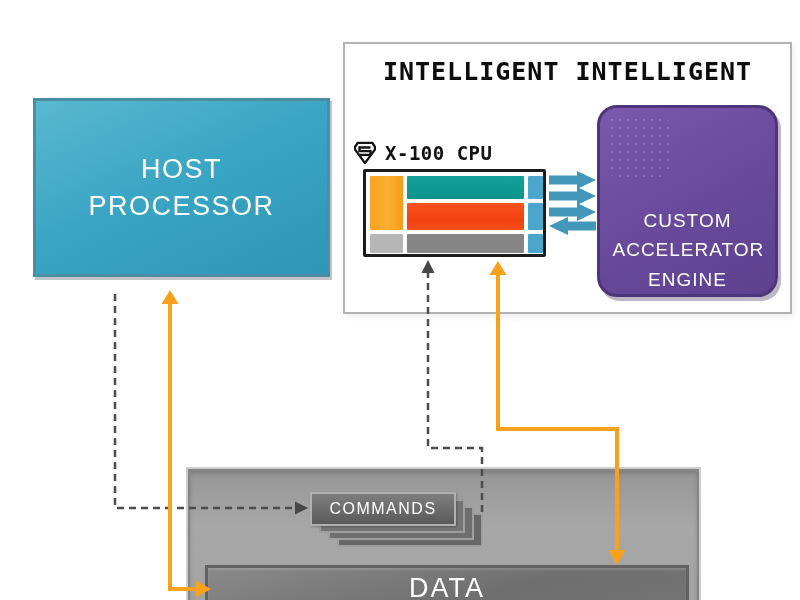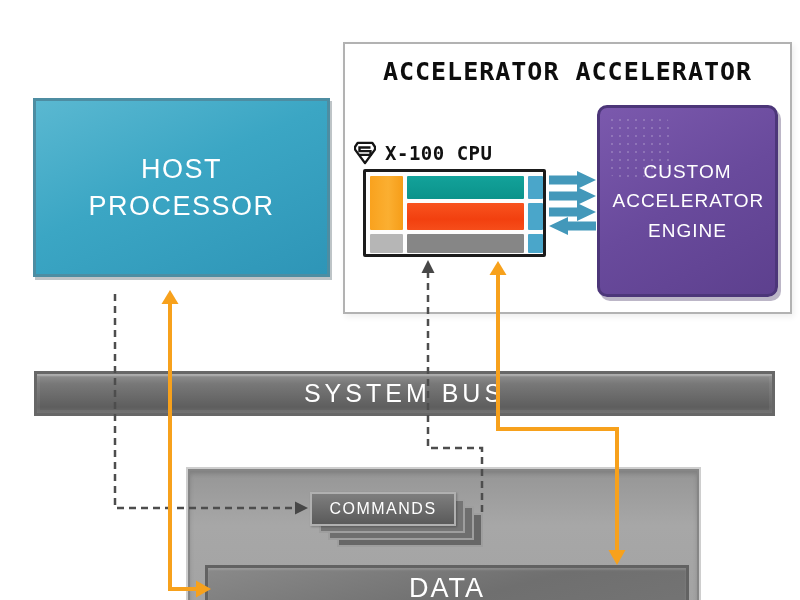--- a/index.html
+++ b/index.html
@@ -33,22 +33,22 @@
   .blk.teal     {left:41px;top:4px; width:117px;height:23px;background:linear-gradient(180deg,#13a29a,#0b938b);}
   .blk.red      {left:41px;top:31px;width:117px;height:27px;background:linear-gradient(180deg,#f8531f,#f2400f 60%,#f64d1a);}
   .blk.dgray    {left:41px;top:62px;width:117px;height:19px;background:#868686;}
   .blk.blue1    {left:162px;top:4px; width:15px;height:23px;background:#4aa6ca;}
   .blk.blue2    {left:162px;top:31px;width:15px;height:27px;background:#4aa6ca;}
   .blk.blue3    {left:162px;top:62px;width:15px;height:19px;background:#4aa6ca;}
 
   
   .engine{position:absolute;left:597px;top:105px;width:181px;height:192px;box-sizing:border-box;
          background:linear-gradient(150deg,#7b59ad 0%,#694a9c 50%,#5d408e 100%);
-         border:3px solid #4c3679;border-radius:10px;box-shadow:3px 4px 0 rgba(62,45,95,.35);
-         display:flex;align-items:center;justify-content:center;text-align:center;}
+         border:3px solid #4c3679;border-radius:20px;box-shadow:3px 4px 0 rgba(62,45,95,.35);
+         display:flex;align-items:flex-end;justify-content:center;text-align:center;}
   .engine span{color:#fff;font-size:19px;letter-spacing:1px;line-height:1.55;max-width:150px;position:relative;}
   .engine-dots{position:absolute;left:8px;top:8px;width:62px;height:62px;border-radius:10px;opacity:.55;
          background-image:radial-gradient(rgba(255,255,255,.35) 1.2px,transparent 1.4px);
          background-size:8px 8px;}
 
   
   .bus{position:absolute;left:34px;top:371px;width:741px;height:45px;box-sizing:border-box;
        background:linear-gradient(180deg,#919191 0%,#787878 25%,#5e5e5e 85%,#6b6b6b 100%);
        border:3px solid #676767;
        box-shadow:inset 0 2px 1px rgba(255,255,255,.22),inset 0 0 0 3px rgba(255,255,255,.06);
@@ -82,21 +82,21 @@
 </head>
 <body>
 
 <div class="stage">
 
   <div class="host">
     <span>HOST PROCESSOR</span>
   </div>
 
   <div class="accel">
-    <div class="accel-title">ACCELERATOR ACCELERATOR</div>
+    <div class="accel-title">INTELLIGENT INTELLIGENT</div>
   </div>
 
   <div class="cpu-row">
     <svg width="22" height="24" viewBox="0 0 24 26">
       <path d="M4 2 L20 2 L23 6.5 L23 9 L12 24 L1 9 L1 6.5 Z" fill="#ffffff" stroke="#141414" stroke-width="2.6" stroke-linejoin="round"></path>
       <path d="M18 7 H6 V11 H18 V15 H6" fill="none" stroke="#141414" stroke-width="2.6"></path>
     </svg>
     <span>X-100 CPU</span>
   </div>
 
@@ -109,23 +109,20 @@
     <div class="blk blue1"></div>
     <div class="blk blue2"></div>
     <div class="blk blue3"></div>
   </div>
 
   <div class="engine">
     <div class="engine-dots"></div>
     <span>CUSTOM ACCELERATOR ENGINE</span>
   </div>
 
-  <div class="bus">
-    <span>SYSTEM BUS</span>
-  </div>
 
   <div class="memory"></div>
 
   <div class="cmd-layer cmd-l3"></div>
   <div class="cmd-layer cmd-l2"></div>
   <div class="cmd-layer cmd-l1"></div>
   <div class="cmd-front">
     <span>COMMANDS</span>
   </div>
 

